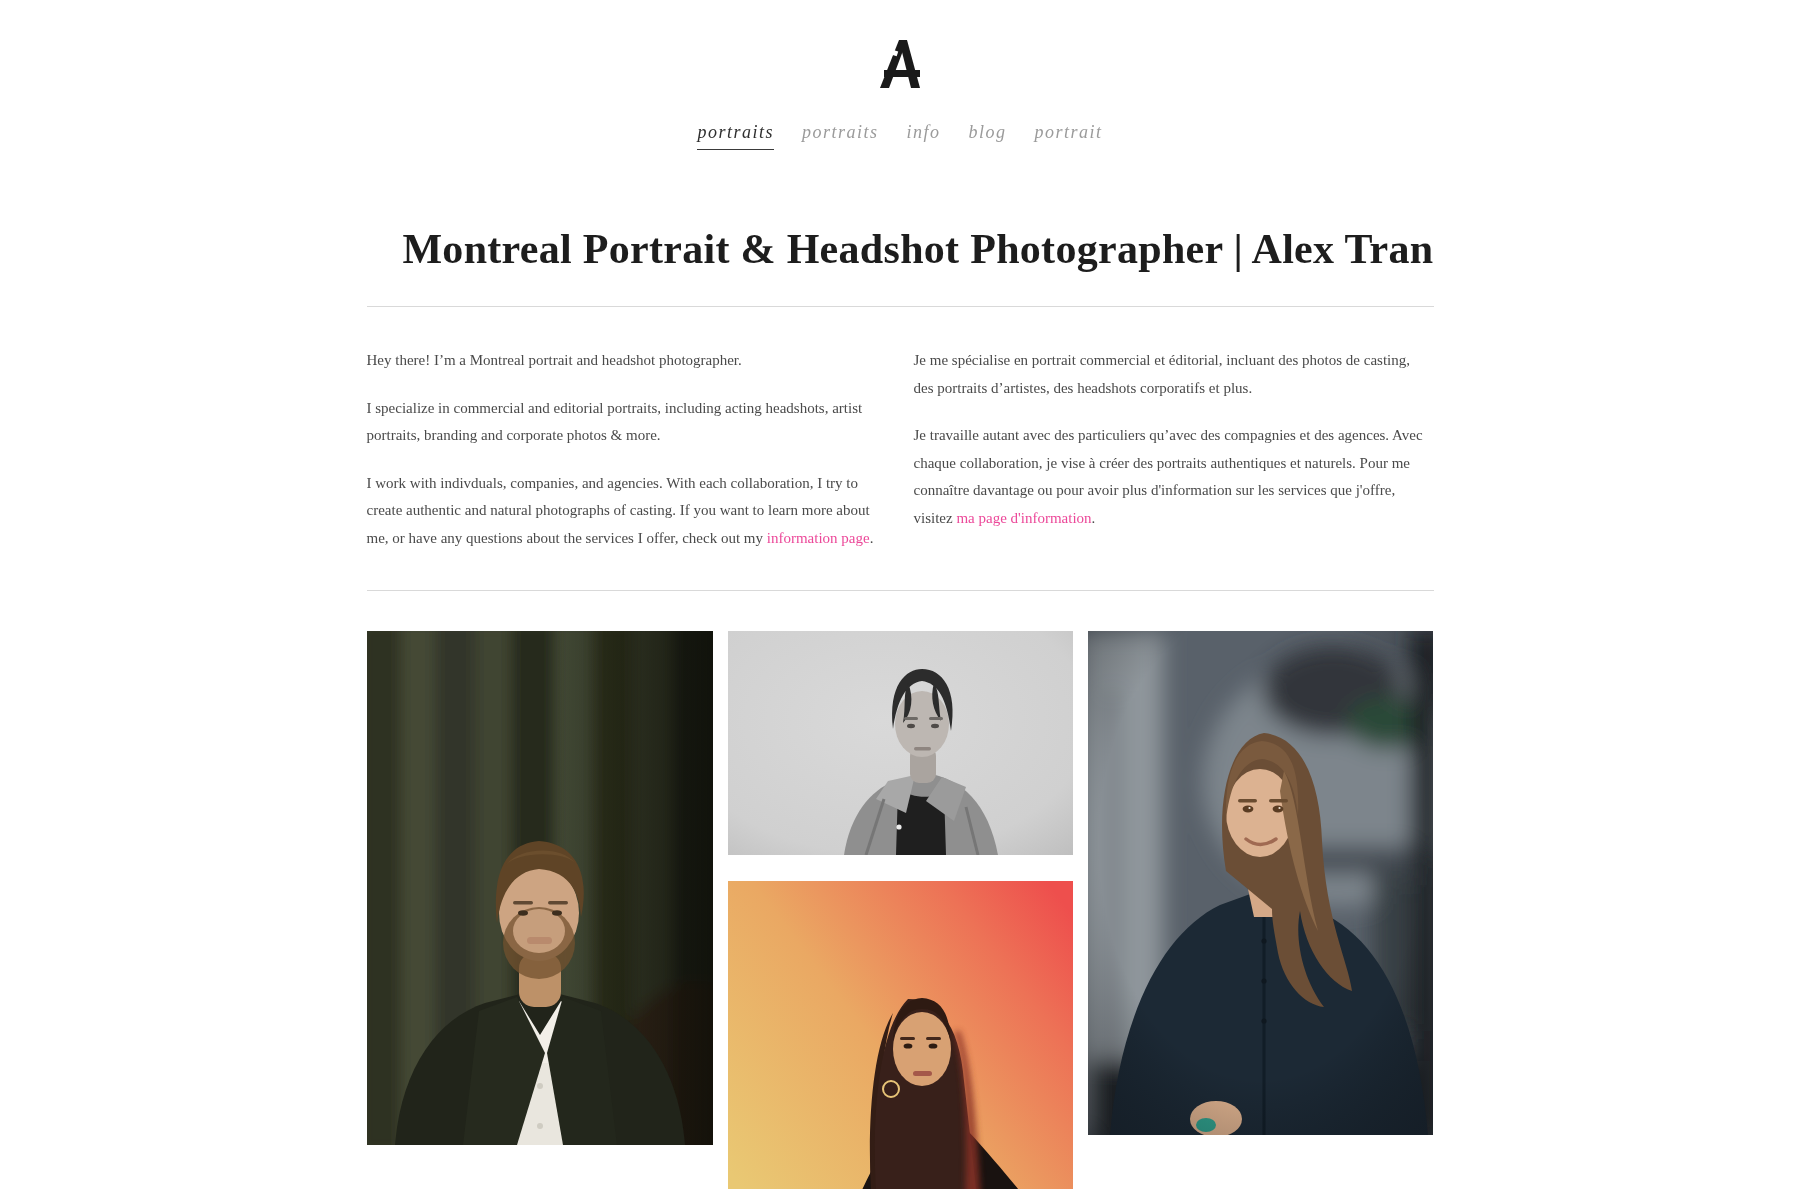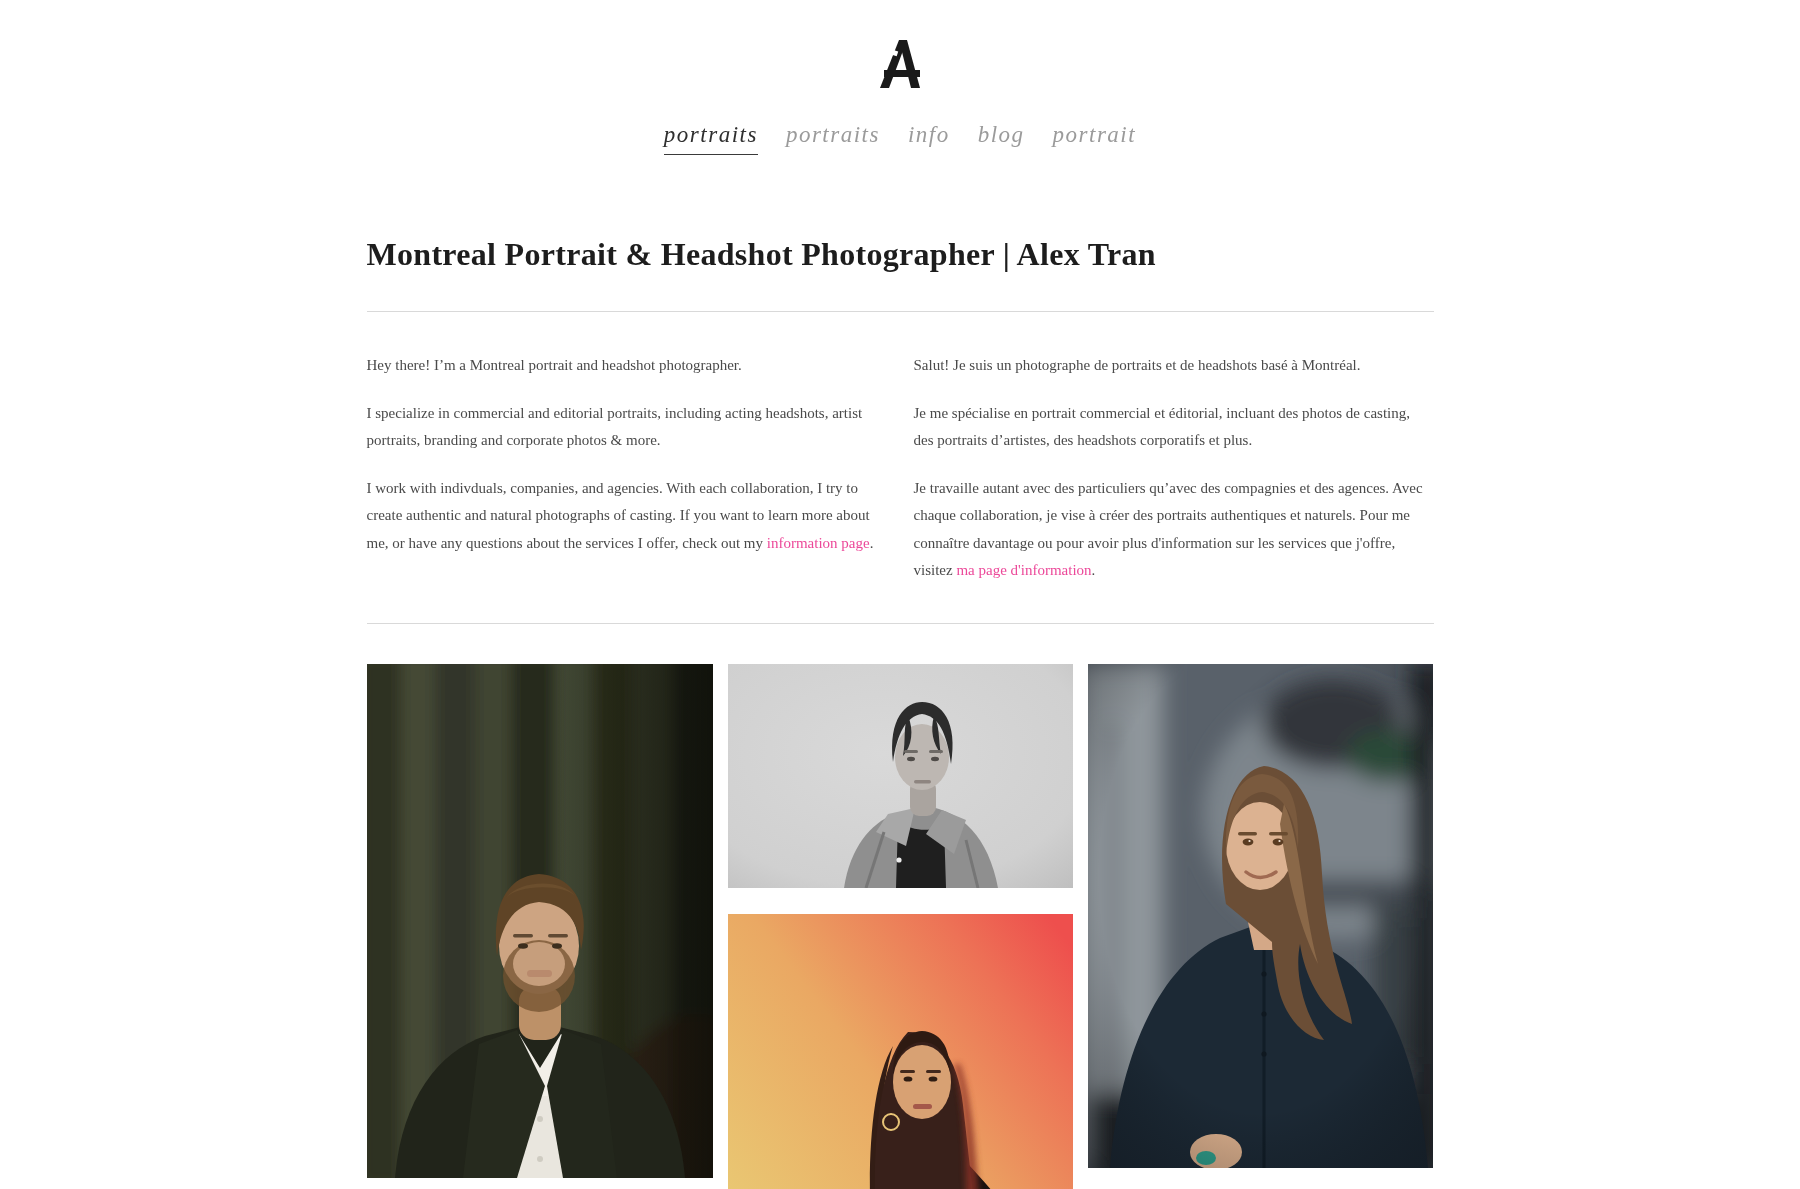--- a/index.html
+++ b/index.html
@@ -11,39 +11,39 @@
     font-family: "Liberation Serif", "DejaVu Serif", serif;
     color: #4a4a4a;
   }
   .site-header { padding-top: 40px; text-align: center; }
   .logo { display: inline-block; line-height: 0; cursor: pointer; }
   .logo svg { height: 48px; width: 40px; }
 
   nav.main-nav { margin-top: 30px; text-align: center; }
   .nav-link {
     font-style: italic;
-    font-size: 23px;
+    font-size: 18px;
     letter-spacing: 1.5px;
     color: #9b9b9b;
     text-decoration: none;
     margin: 0 12px;
     padding-bottom: 6px;
     display: inline-block;
   }
   .nav-link.active {
     color: #2f2f2f;
     border-bottom: 1.5px solid #3a3a3a;
   }
 
   .container { width: 1067px; margin: 0 auto; }
 
   h1.page-title {
     margin: 80px 0 0 0;
-    text-align: left;
-    font-size: 32px;
+    text-align: right;
+    font-size: 42px;
     line-height: 38px;
     font-weight: 600;
     color: #1d1d1d;
     letter-spacing: 0.3px;
   }
 
   hr.rule {
     border: none;
     border-top: 1px solid #d9d9d9;
     margin: 38px 0 0 0;
@@ -99,21 +99,20 @@
 
     <hr class="rule">
 
     <section class="intro">
       <div class="col">
         <p>Hey there! I’m a Montreal portrait and headshot photographer.</p>
         <p>I specialize in commercial and editorial portraits, including acting headshots, artist portraits, branding and corporate photos &amp; more.</p>
         <p><span>I work with indivduals, companies, and agencies. With each collaboration, I try to create authentic and natural photographs of casting. If you want to learn more about me, or have any questions about the services I offer, check out my </span><a class="text-link">information page</a><span>.</span></p>
       </div>
       <div class="col">
-        <p>Salut! Je suis un photographe de portraits et de headshots basé à Montréal.</p>
         <p>Je me spécialise en portrait commercial et éditorial, incluant des photos de casting, des portraits d’artistes, des headshots corporatifs et plus.</p>
         <p><span>Je travaille autant avec des particuliers qu’avec des compagnies et des agences. Avec chaque collaboration, je vise à créer des portraits authentiques et naturels. Pour me connaître davantage ou pour avoir plus d'information sur les services que j'offre, visitez </span><a class="text-link">ma page d'information</a><span>.</span></p>
       </div>
     </section>
 
     <hr class="rule" style="margin-top:0;">
 
     <section class="gallery">
 
       <figure aria-label="Bearded man in a white shirt and dark jacket in front of a dark green curtain">

